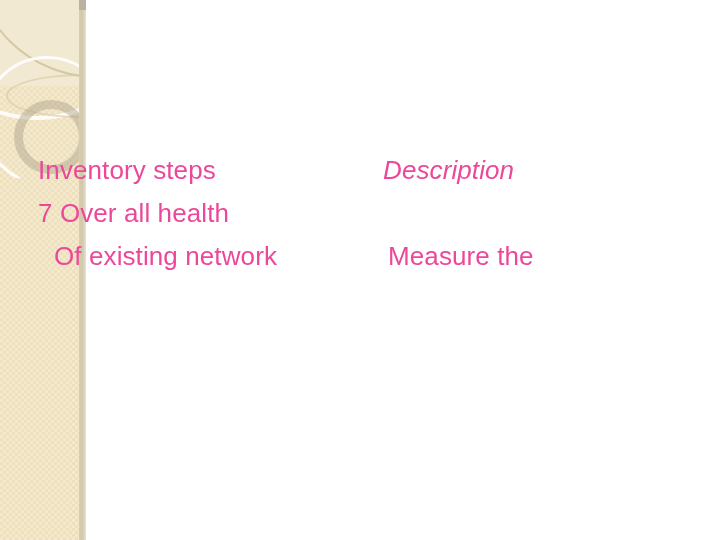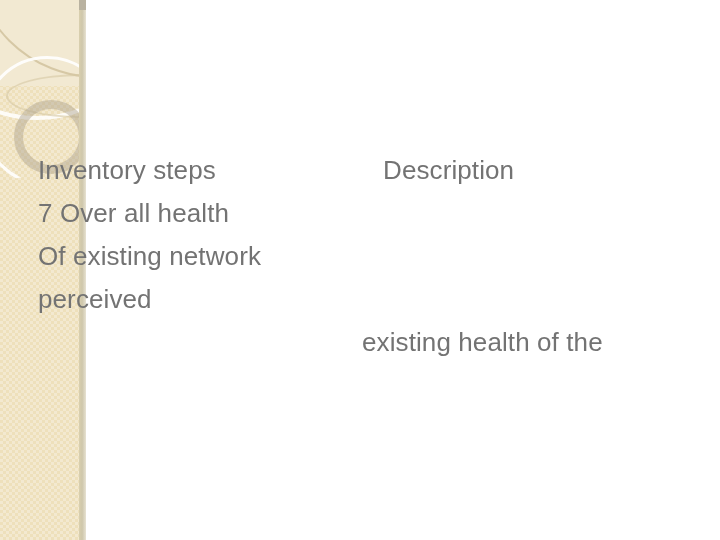--- a/index.html
+++ b/index.html
@@ -128,31 +128,31 @@
   
   #content {
     position: absolute;
     left: 0;
     top: 0;
     width: 720px;
     height: 540px;
   }
   .line {
     position: absolute;
-    color: #737373;
+    color: #ec4899;
     font-size: 26px;
     line-height: 30px;
     letter-spacing: 0.1px;
     white-space: pre;
     font-family: "Liberation Sans", sans-serif;
   }
   .l-steps       { left: 38px;  top: 155px; }
-  .l-desc        { left: 383px; top: 155px; }
+  .l-desc        { left: 383px; top: 155px; font-style: italic; }
   .l-overall     { left: 38px;  top: 198px; }
-  .l-ofexisting  { left: 38px;  top: 241px; }
+  .l-ofexisting  { left: 54px;  top: 241px; }
   .l-measure     { left: 388px; top: 241px; }
   .l-perceived   { left: 38px;  top: 284px; }
   .l-existhealth { left: 362px; top: 327px; }
   .l-networkbase { left: 288px; top: 370px; }
   .l-criteria    { left: 288px; top: 413px; }
 </style>
 </head>
 <body>
 
 <div id="slide">
@@ -167,17 +167,16 @@
     <div class="arc-white"></div>
     <div class="band-edge"></div>
     <div class="band-edge-top"></div>
   </div>
 
   <div id="content">
     <div class="line l-steps">Inventory steps</div>
     <div class="line l-desc">Description</div>
     <div class="line l-overall">7 Over all health</div>
     <div class="line l-ofexisting">Of existing network</div>
-    <div class="line l-perceived">perceived</div>
-    <div class="line l-existhealth">existing health of the</div>
+    <div class="line l-measure">Measure the</div>
   </div>
 
 </div>
 
 </body></html>

